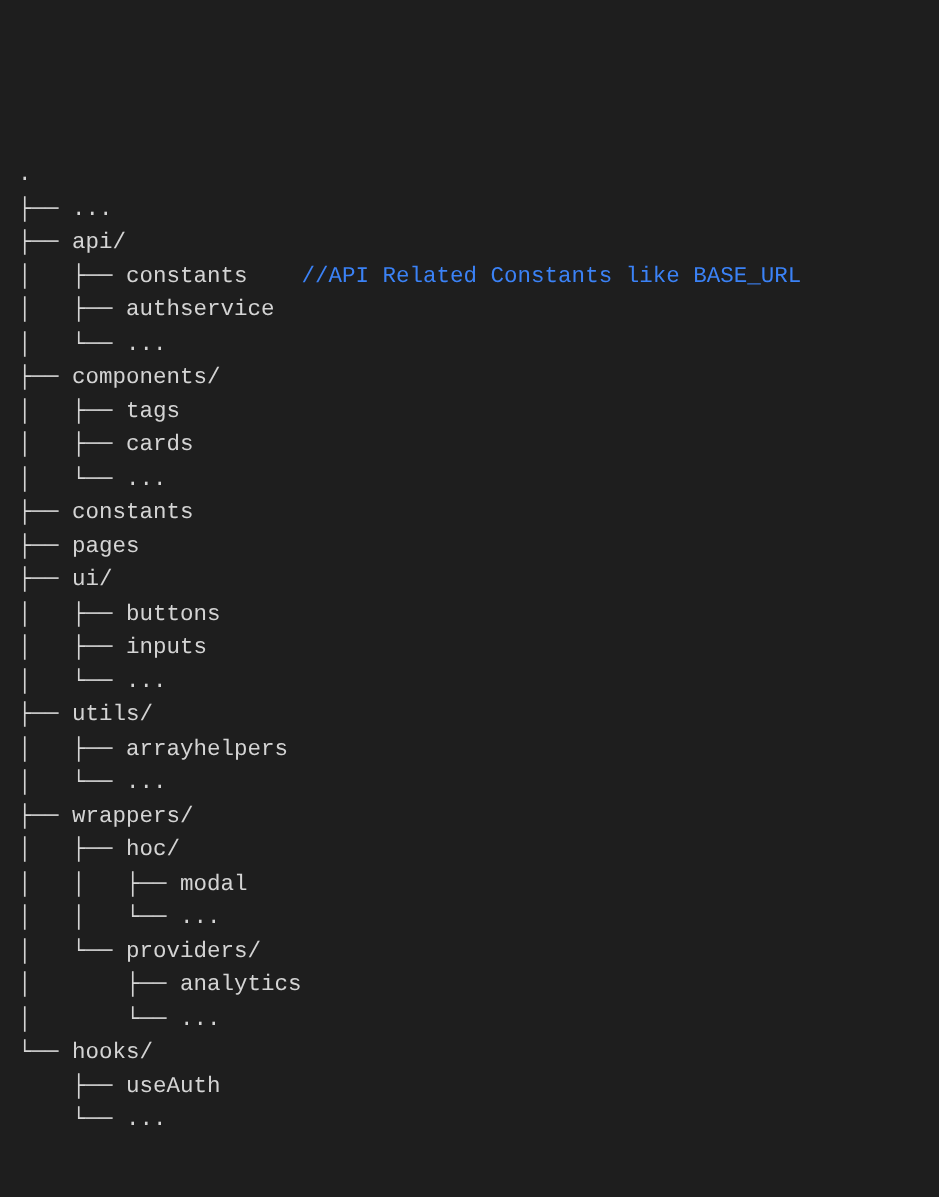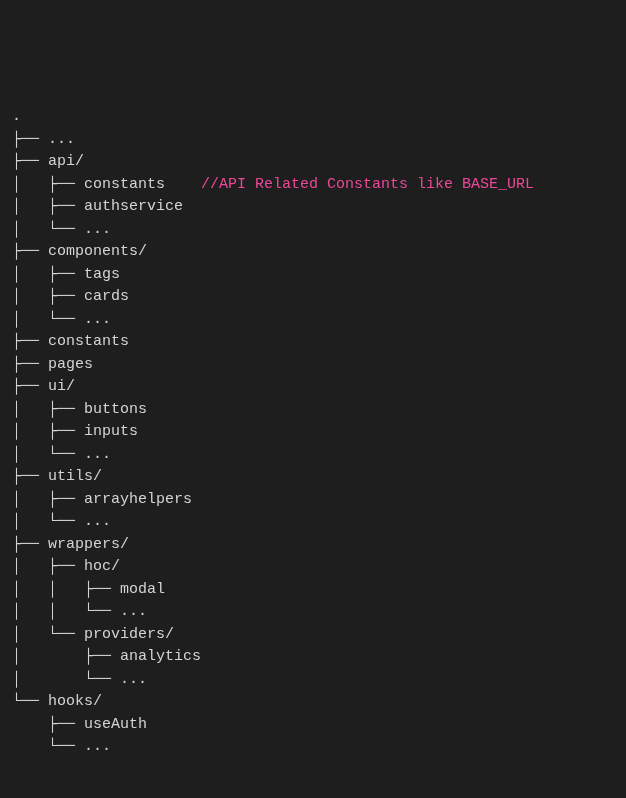--- a/index.html
+++ b/index.html
@@ -24,21 +24,21 @@
     .indent {
       display: inline;
     }
     .tree-char {
       color: #d4d4d4;
     }
     .name {
       color: #d4d4d4;
     }
     .comment {
-      color: #ec4899;
+      color: #3b82f6;
     }
   </style>
 </head>
 <body>
 
 
 
 <div><span class="tree-line"><span>.</span></span><div id="tree-lines"><span class="tree-line"><span class="tree-char indent"></span><span class="tree-char">├── </span><span class="name">...</span></span><span class="tree-line"><span class="tree-char indent"></span><span class="tree-char">├── </span><span class="name">api/</span></span><span class="tree-line"><span class="tree-char indent">│   </span><span class="tree-char">├── </span><span class="name">constants</span><span class="comment">    //API Related Constants like BASE_URL</span></span><span class="tree-line"><span class="tree-char indent">│   </span><span class="tree-char">├── </span><span class="name">authservice</span></span><span class="tree-line"><span class="tree-char indent">│   </span><span class="tree-char">└── </span><span class="name">...</span></span><span class="tree-line"><span class="tree-char indent"></span><span class="tree-char">├── </span><span class="name">components/</span></span><span class="tree-line"><span class="tree-char indent">│   </span><span class="tree-char">├── </span><span class="name">tags</span></span><span class="tree-line"><span class="tree-char indent">│   </span><span class="tree-char">├── </span><span class="name">cards</span></span><span class="tree-line"><span class="tree-char indent">│   </span><span class="tree-char">└── </span><span class="name">...</span></span><span class="tree-line"><span class="tree-char indent"></span><span class="tree-char">├── </span><span class="name">constants</span></span><span class="tree-line"><span class="tree-char indent"></span><span class="tree-char">├── </span><span class="name">pages</span></span><span class="tree-line"><span class="tree-char indent"></span><span class="tree-char">├── </span><span class="name">ui/</span></span><span class="tree-line"><span class="tree-char indent">│   </span><span class="tree-char">├── </span><span class="name">buttons</span></span><span class="tree-line"><span class="tree-char indent">│   </span><span class="tree-char">├── </span><span class="name">inputs</span></span><span class="tree-line"><span class="tree-char indent">│   </span><span class="tree-char">└── </span><span class="name">...</span></span><span class="tree-line"><span class="tree-char indent"></span><span class="tree-char">├── </span><span class="name">utils/</span></span><span class="tree-line"><span class="tree-char indent">│   </span><span class="tree-char">├── </span><span class="name">arrayhelpers</span></span><span class="tree-line"><span class="tree-char indent">│   </span><span class="tree-char">└── </span><span class="name">...</span></span><span class="tree-line"><span class="tree-char indent"></span><span class="tree-char">├── </span><span class="name">wrappers/</span></span><span class="tree-line"><span class="tree-char indent">│   </span><span class="tree-char">├── </span><span class="name">hoc/</span></span><span class="tree-line"><span class="tree-char indent">│   │   </span><span class="tree-char">├── </span><span class="name">modal</span></span><span class="tree-line"><span class="tree-char indent">│   │   </span><span class="tree-char">└── </span><span class="name">...</span></span><span class="tree-line"><span class="tree-char indent">│   </span><span class="tree-char">└── </span><span class="name">providers/</span></span><span class="tree-line"><span class="tree-char indent">│       </span><span class="tree-char">├── </span><span class="name">analytics</span></span><span class="tree-line"><span class="tree-char indent">│       </span><span class="tree-char">└── </span><span class="name">...</span></span><span class="tree-line"><span class="tree-char indent"></span><span class="tree-char">└── </span><span class="name">hooks/</span></span><span class="tree-line"><span class="tree-char indent">    </span><span class="tree-char">├── </span><span class="name">useAuth</span></span><span class="tree-line"><span class="tree-char indent">    </span><span class="tree-char">└── </span><span class="name">...</span></span></div></div>
 
 

